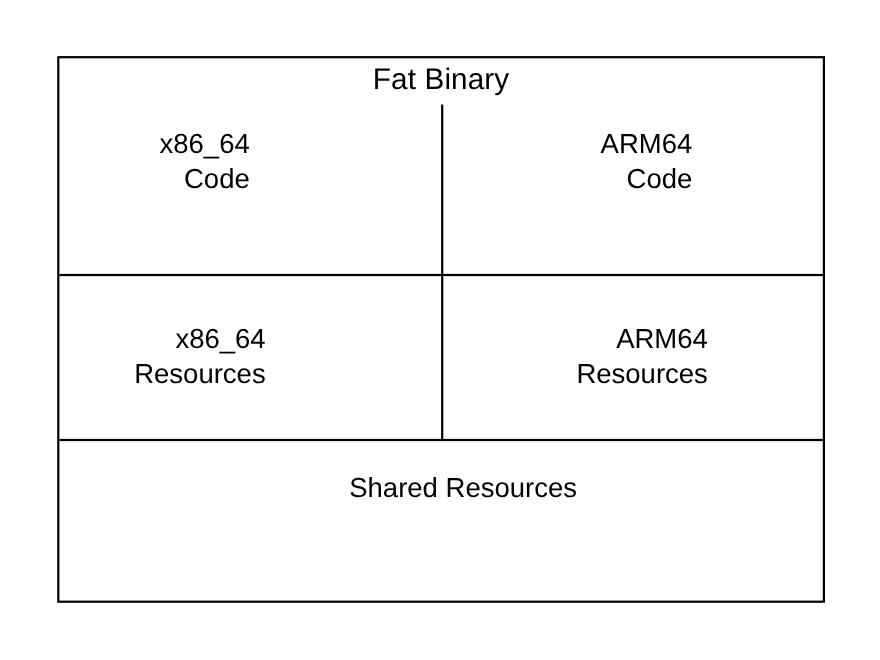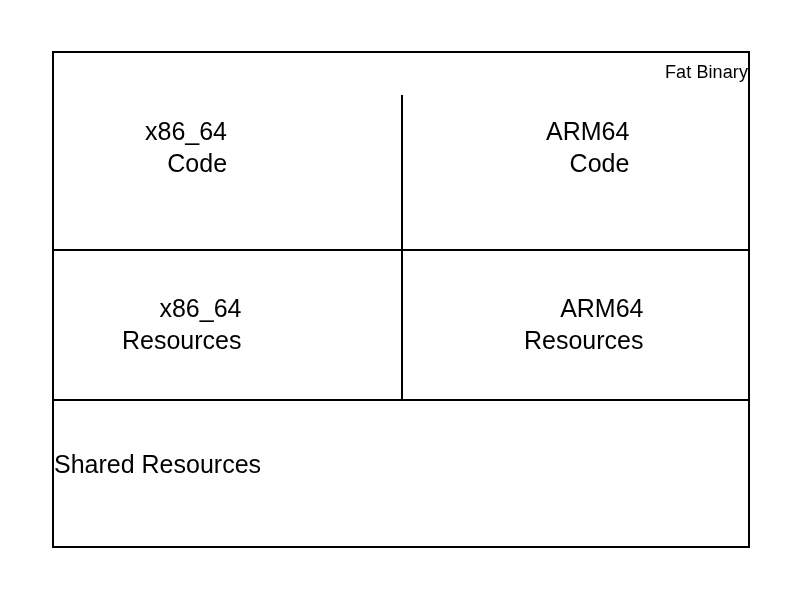--- a/index.html
+++ b/index.html
@@ -34,22 +34,22 @@
     border: 2px solid #000000;
     background: #ffffff;
   }
 
   
   .title {
     position: absolute;
     left: 0;
     top: 4px;
     width: 100%;
-    text-align: right;
-    font-size: 18px;
+    text-align: center;
+    font-size: 27px;
     line-height: 31px;
     letter-spacing: 0.1px;
     white-space: nowrap;
   }
 
   
   .hrule {
     position: absolute;
     left: 0;
     width: 100%;
@@ -81,26 +81,27 @@
   .c-r1-right { left: 492px; top: 62px; }   
 
   
   .c-r2-left  { left: 68px;  top: 239px; }  
   .c-r2-right { left: 470px; top: 239px; }  
 
   
   .c-r3 {
     position: absolute;
     left: 0;
-    top: 395px;
+    top: 375px;
     width: 100%;
-    text-align: left;
+    text-align: center;
     font-size: 25px;
     line-height: 32px;
     white-space: nowrap;
+    padding-left: 20px;
   }
 </style>
 </head>
 <body>
 
 <div id="canvas">
 
   <div class="outer-box">
 
     <div class="title">Fat Binary</div>

